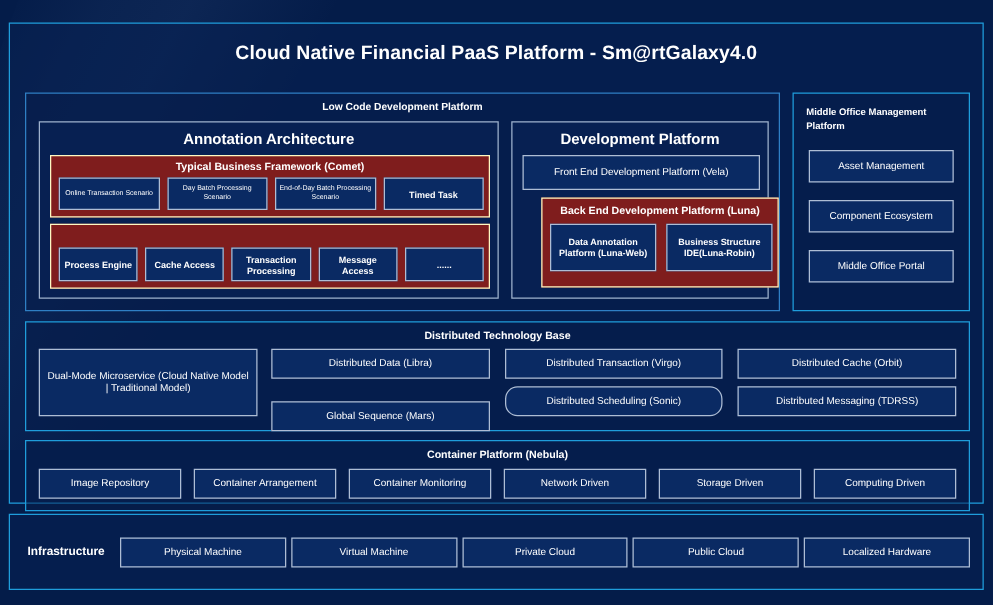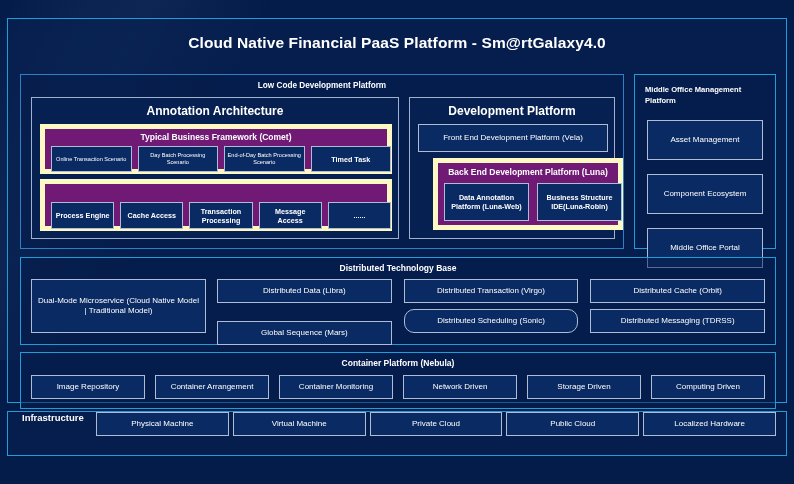--- a/index.html
+++ b/index.html
@@ -127,38 +127,38 @@
     position: absolute; left: 10px; top: 22px;
     width: 368px; height: 142px;
   }
   #dev-plat {
     position: absolute; left: 388px; top: 22px;
     width: 206px; height: 142px;
   }
 
   .sub-block {
     position: absolute;
-    border: 5px solid #fef9c3;
-    background: #701a75;
+    border: 1px solid #fef9c3;
+    background: #7f1d1d;
   }
 
   
   #middle-office {
     position: absolute;
     left: 626px; top: 55px; width: 142px; height: 175px;
     border: 1px solid #1f9ddb;
     background: rgba(6,28,74,0.5);
   }
   #mo-title {
     color: #fff; font-weight: bold; font-size: 7.6px;
     padding: 9px 10px 0 10px; line-height: 1.45;
   }
   .mo-item {
     margin: 0 12px;
-    height: 40px;
+    height: 26px;
   }
 
   
   #dtb-panel {
     position: absolute;
     left: 12px; top: 238px; width: 756px; height: 88px;
     border: 1px solid #1f9ddb;
     background: rgba(6,28,74,0.5);
   }
 
@@ -166,24 +166,25 @@
   #container-panel {
     position: absolute;
     left: 12px; top: 333px; width: 756px; height: 57px;
     border: 1px solid #1f9ddb;
     background: rgba(6,28,74,0.5);
   }
 
   
   #infra-frame {
     position: absolute;
-    left: 7px; top: 411px; width: 780px; height: 45px;
+    left: 7px; top: 411px; width: 780px; height: 61px;
     border: 1px solid #1f9ddb;
     background: rgba(7,32,82,0.55);
     display: flex;
+    align-items: center;
     padding: 0 10px;
   }
   #infra-label {
     color: #ffffff;
     font-weight: bold;
     font-size: 9.5px;
     width: 78px;
     flex: 0 0 78px;
     text-align: left;
     padding-left: 4px;

